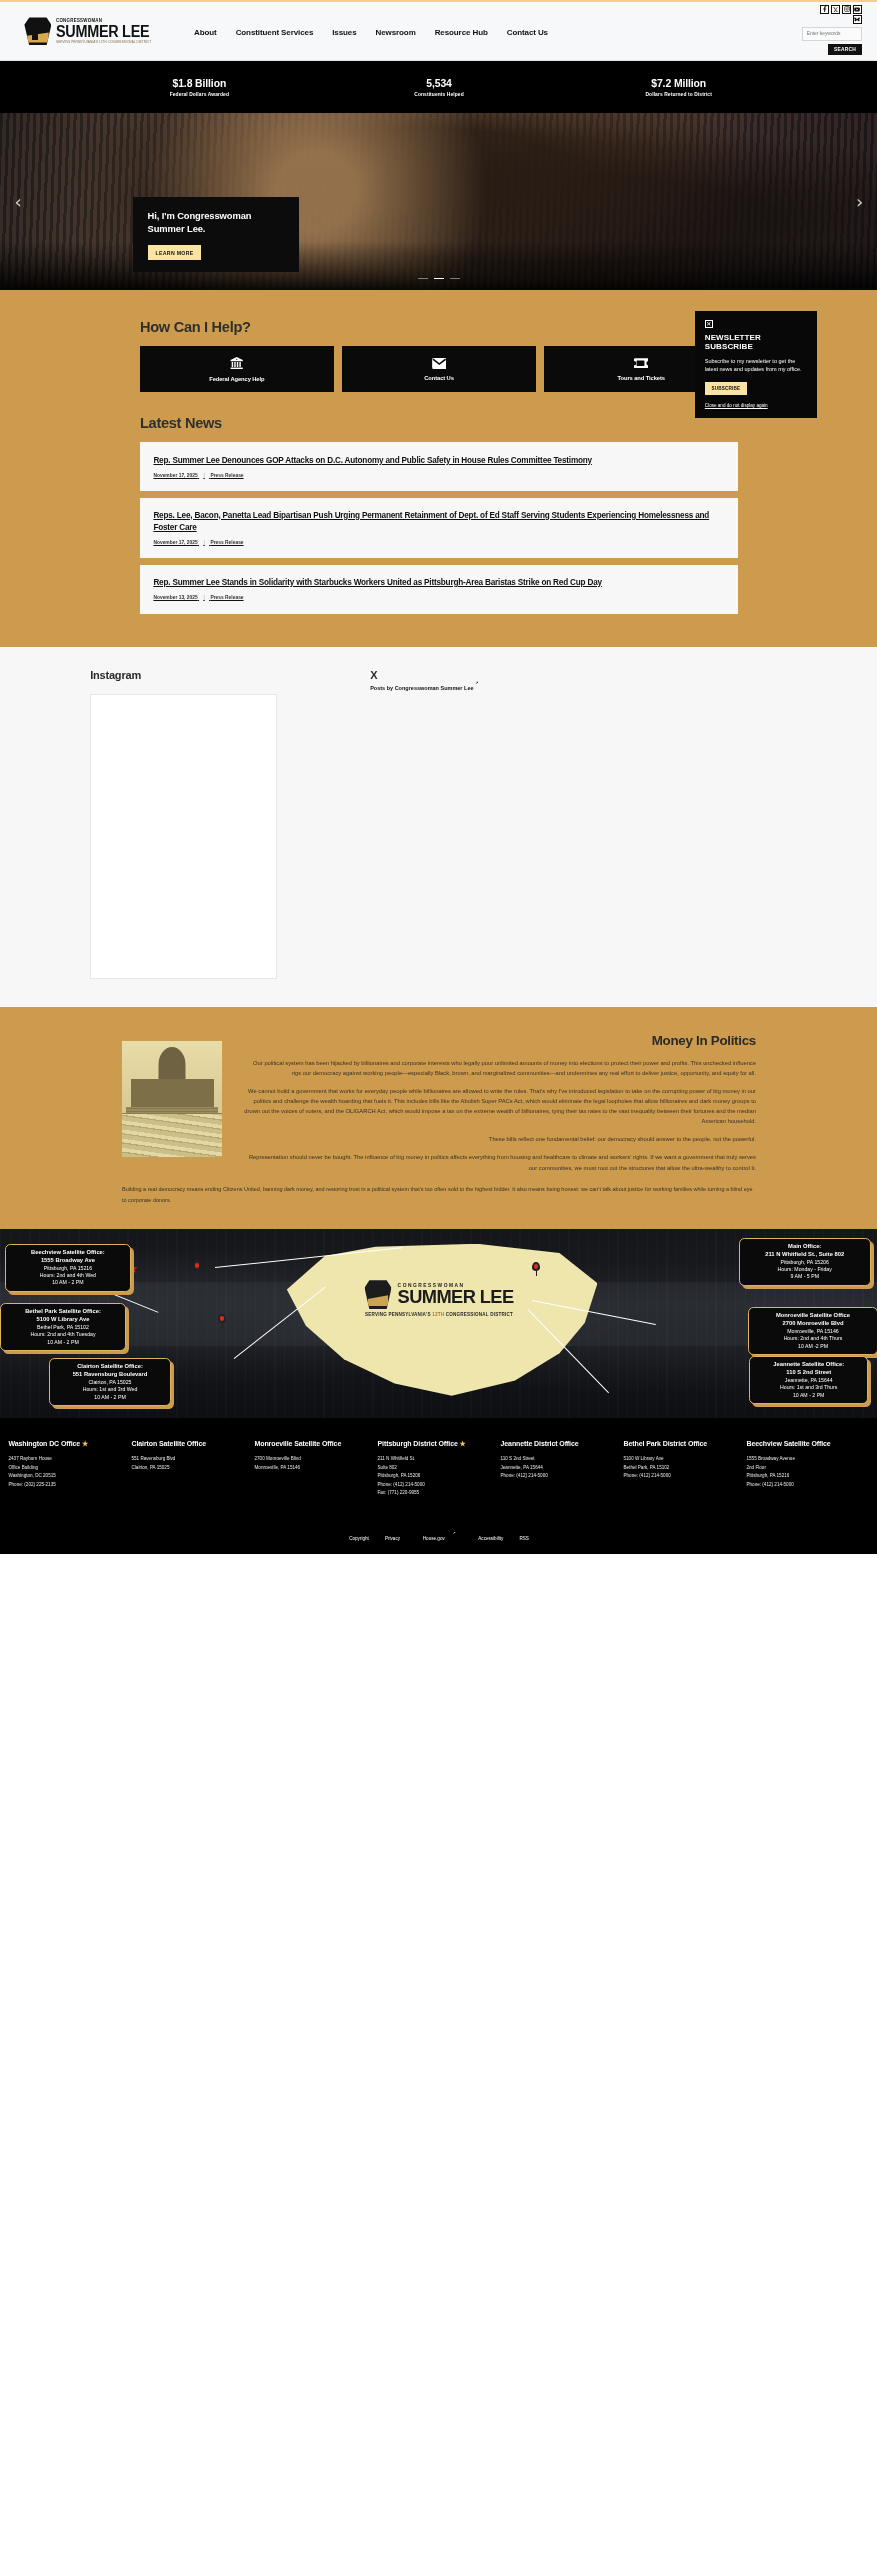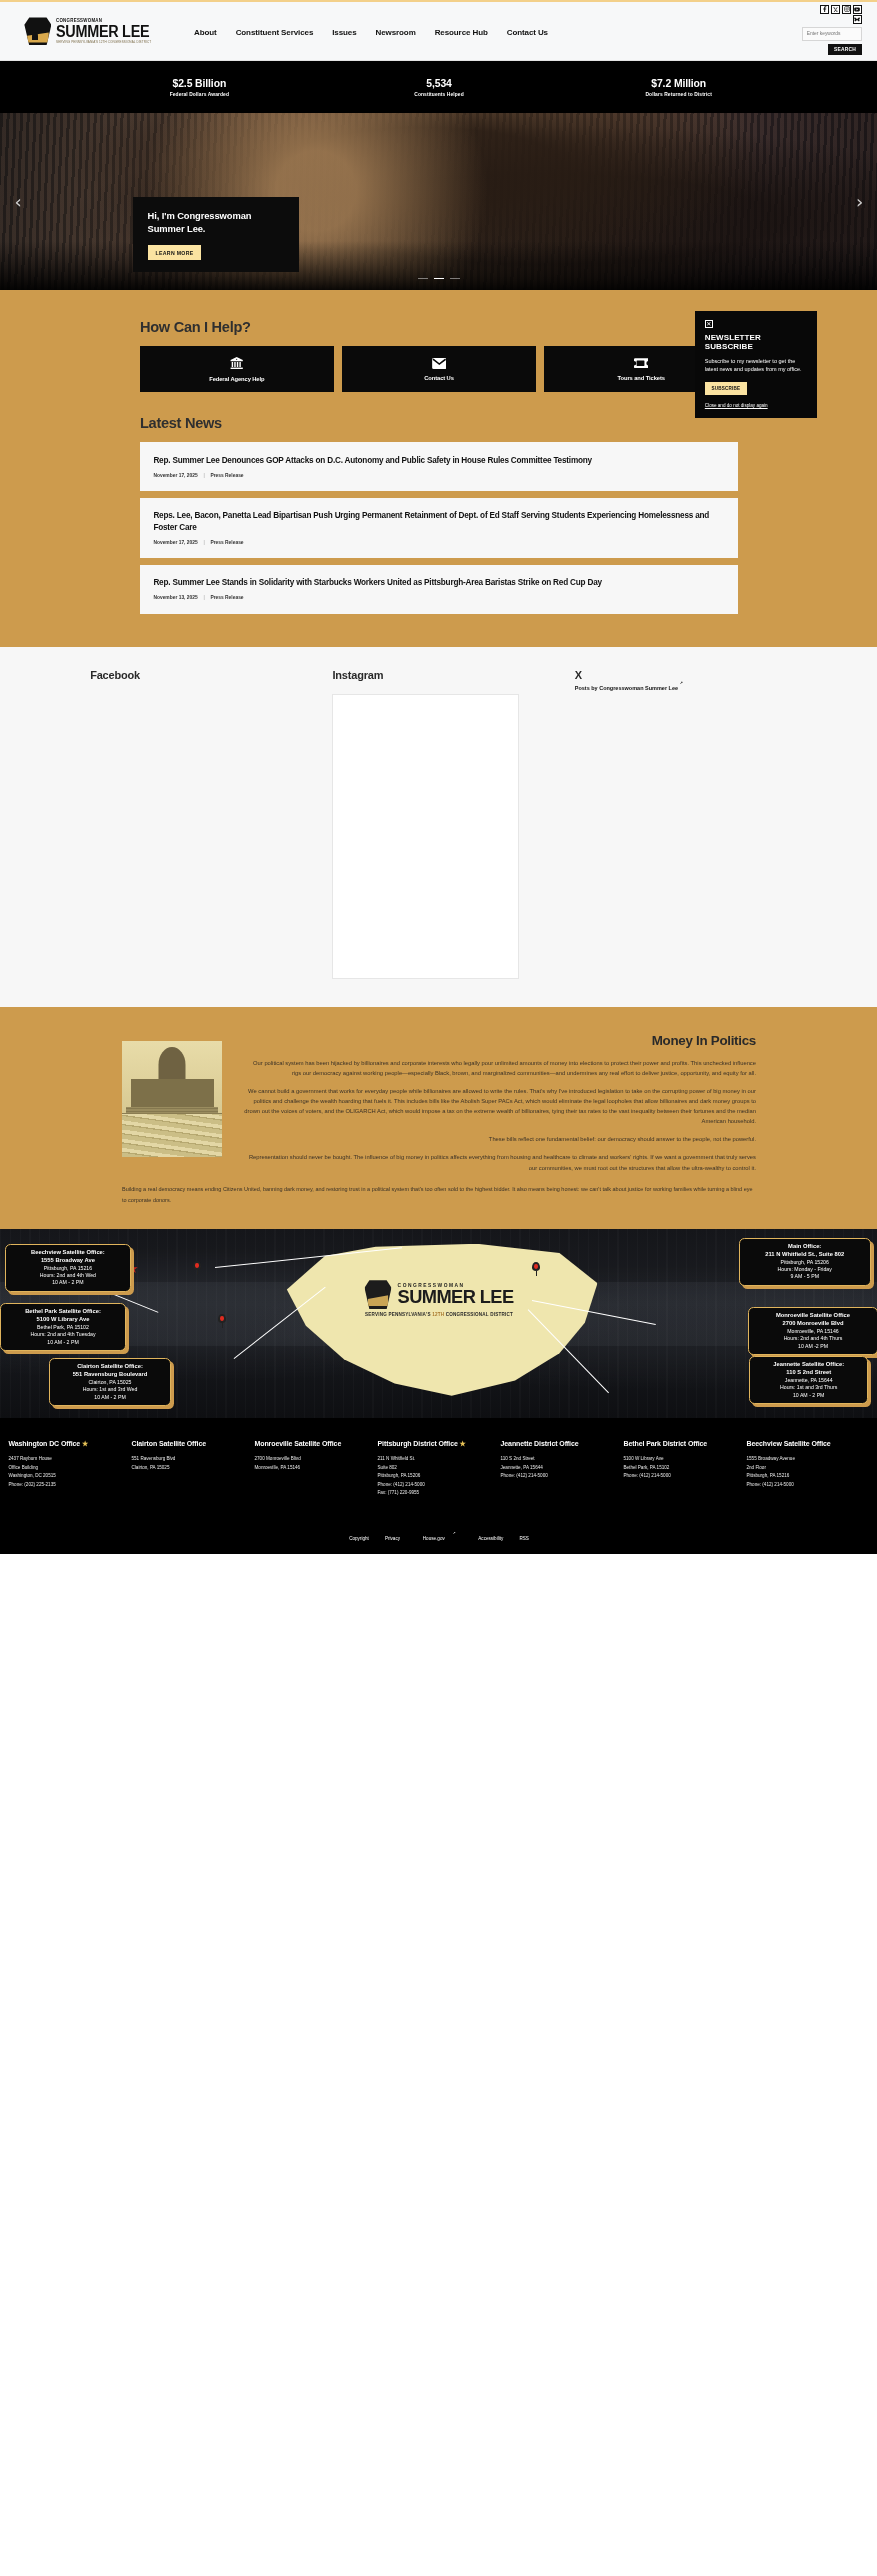--- a/index.html
+++ b/index.html
@@ -151,21 +151,21 @@
   .help-card {
     flex: 1; background: #0a0a0a; height: 46px;
     display: flex; flex-direction: column; align-items: center; justify-content: center;
     cursor: pointer;
   }
   .help-icon { color: #fff; margin-bottom: 6.7px; display:flex; }
   .help-label { color: #fff; font-size: 5.8px; font-weight: 700; letter-spacing: -0.1px; }
 
   .news-title { margin-top: 23px; }
   .news-card {
-    background: #f7f7f7; padding: 12.2px 13.4px 13.4px; margin-bottom: 6.1px; cursor: pointer;
+    background: #f7f7f7; padding: 12.2px 13.4px 13.4px; margin-bottom: 6.1px; cursor: pointer; text-decoration: underline;
   }
   .news-headline {
     font-size: 8.2px; font-weight: 900; color: #111; line-height: 1.44;
     letter-spacing: -0.2px; margin-bottom: 6.7px;
   }
   .news-meta { font-size: 4.9px; font-weight: 700; color: #333; }
   .news-meta .sep { color: #bbb; margin: 0 4.3px; }
 
   
   .newsletter {
@@ -366,21 +366,21 @@
       </div>
     </div>
     <input class="search-input" type="text" placeholder="Enter keywords" style="">
     <button class="search-btn">SEARCH</button>
   </div>
 </header>
 
 <section class="stats-bar">
   <div class="stats-inner">
     <div class="stat">
-      <div class="stat-num">$2.5 Billion</div>
+      <div class="stat-num">$1.8 Billion</div>
       <div class="stat-label">Federal Dollars Awarded</div>
     </div>
     <div class="stat">
       <div class="stat-num">5,534</div>
       <div class="stat-label">Constituents Helped</div>
     </div>
     <div class="stat">
       <div class="stat-num">$7.2 Million</div>
       <div class="stat-label">Dollars Returned to District</div>
     </div>
@@ -475,23 +475,20 @@
         <span class="sep">|</span>
         <span>Press Release</span>
       </div>
     </article>
 
   </div>
 </section>
 
 <section class="feeds">
   <div class="feeds-inner">
-    <div class="feed-col fb">
-      <div class="feed-title">Facebook</div>
-    </div>
     <div class="feed-col ig">
       <div class="feed-title">Instagram</div>
       <div class="ig-embed"></div>
     </div>
     <div class="feed-col x">
       <div class="feed-title">X</div>
       <a class="x-posts">
         <span>Posts by Congresswoman Summer Lee</span><span class="ext">↗</span>
       </a>
     </div>

